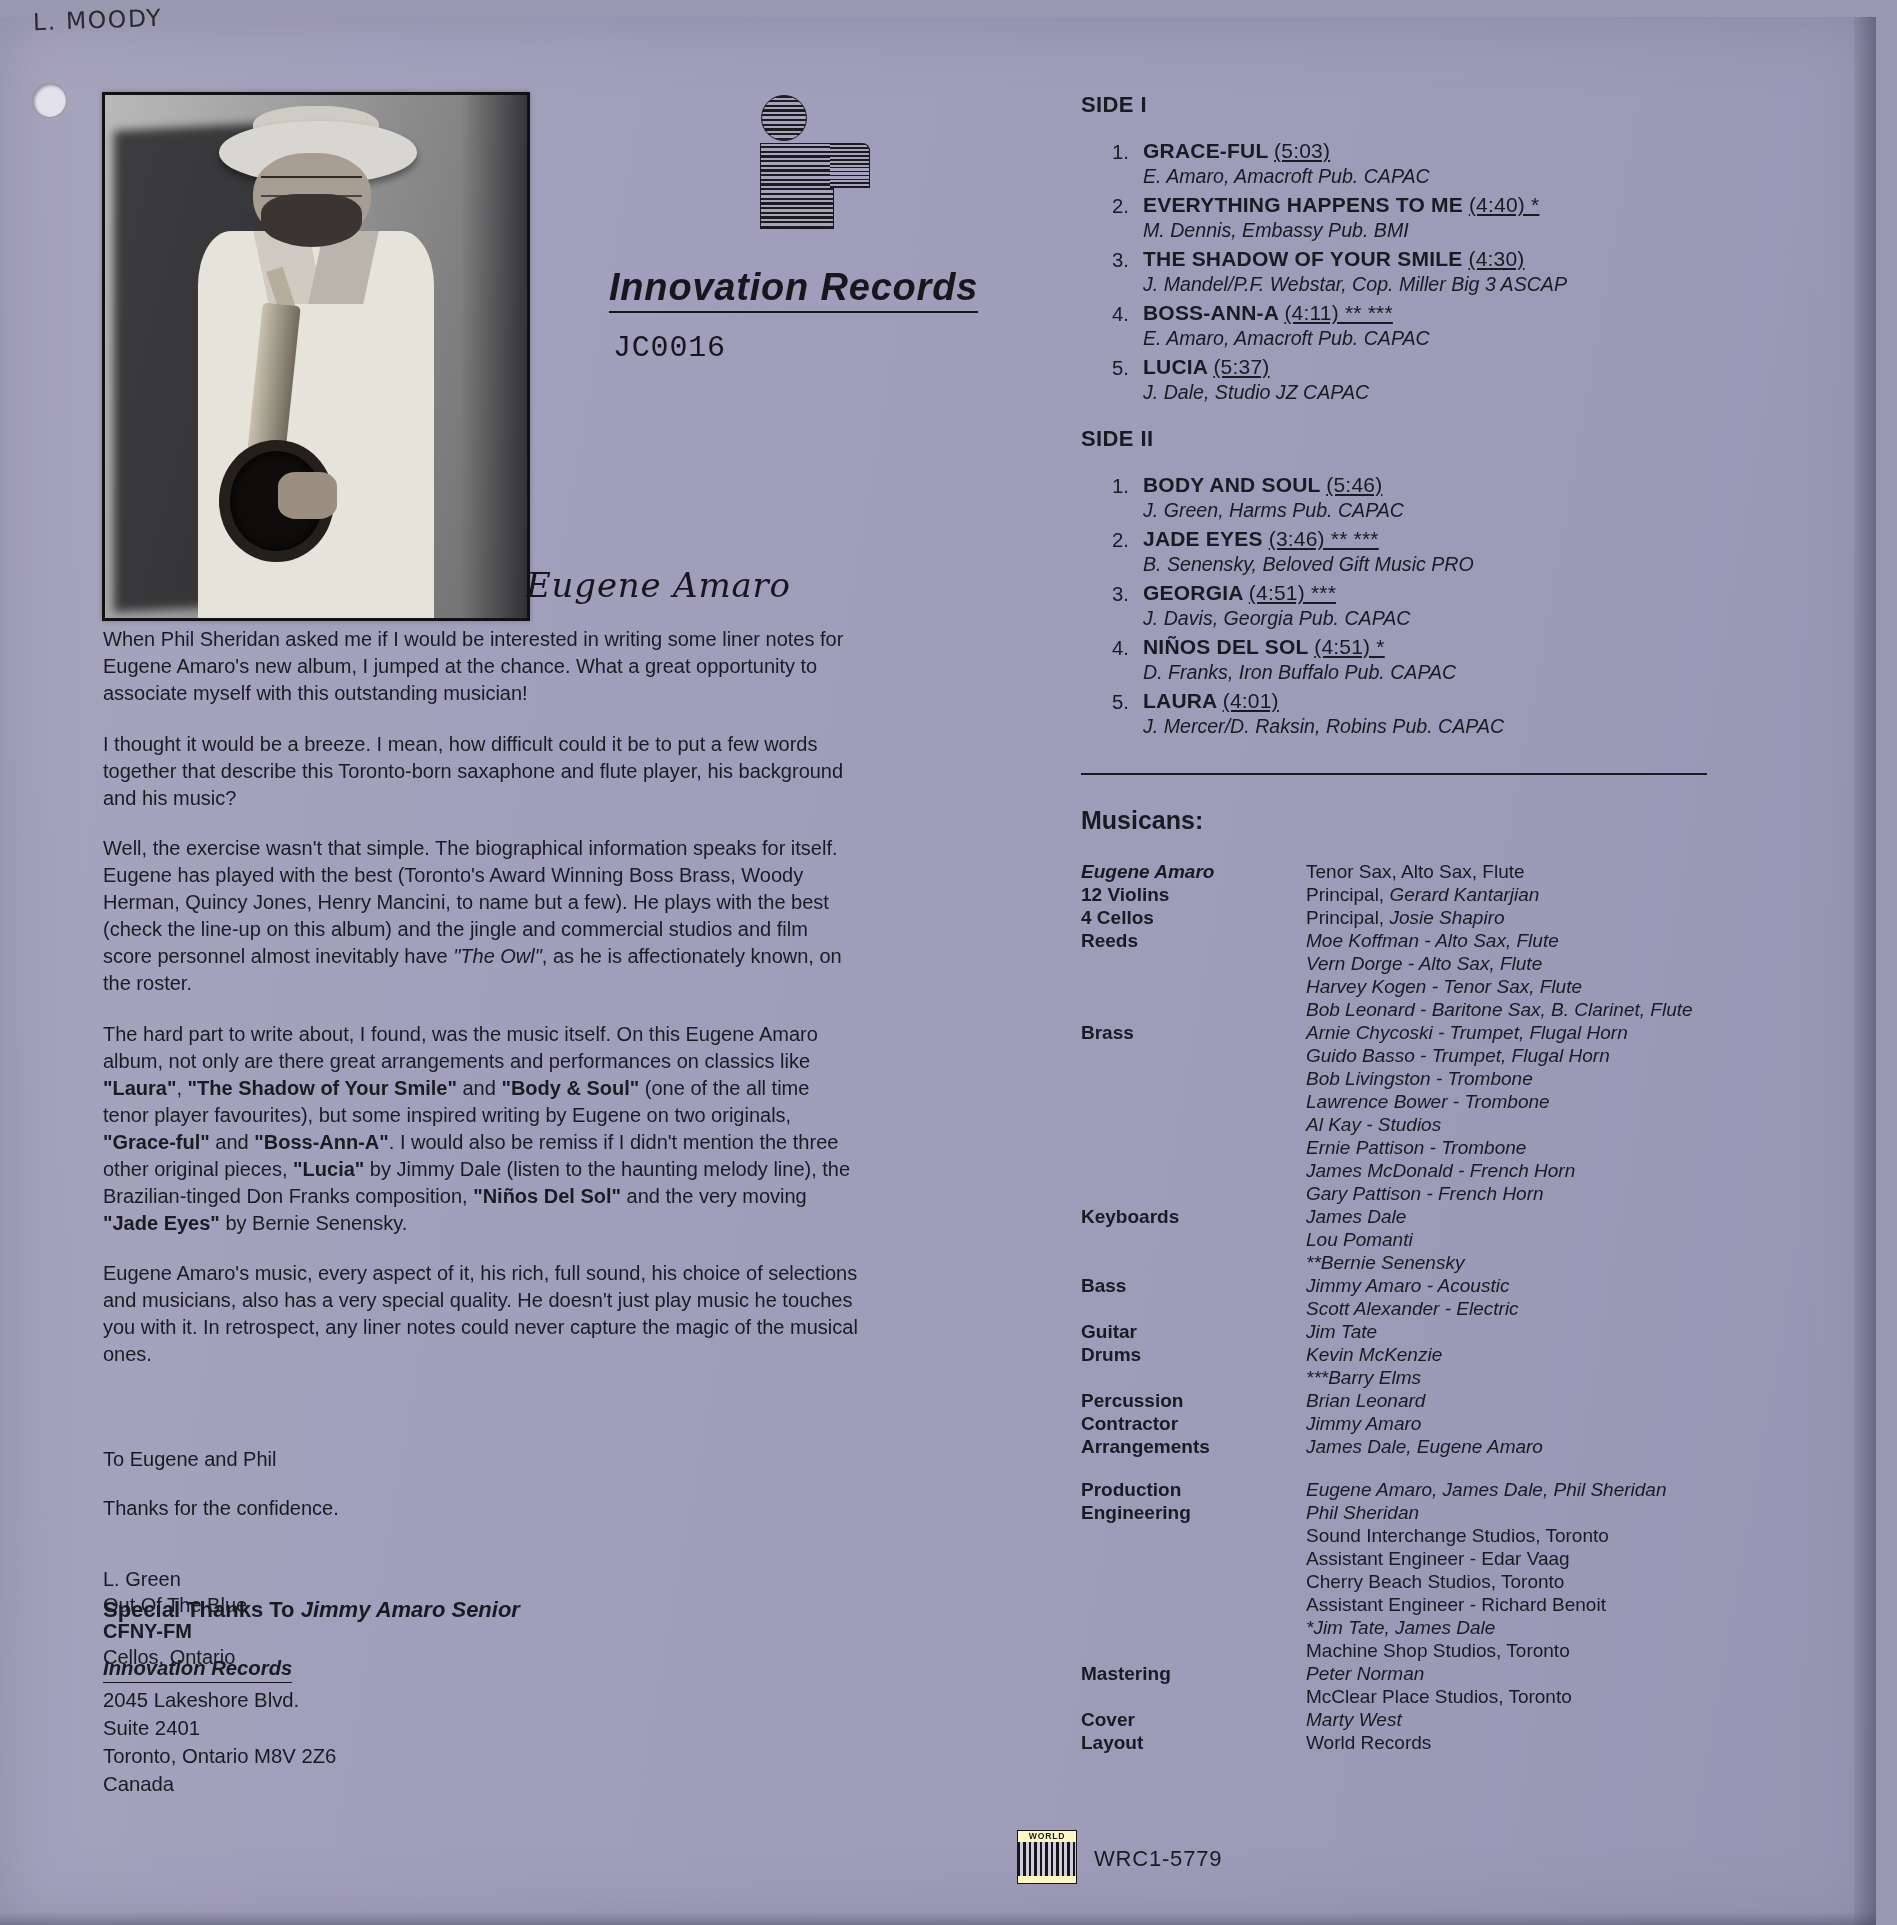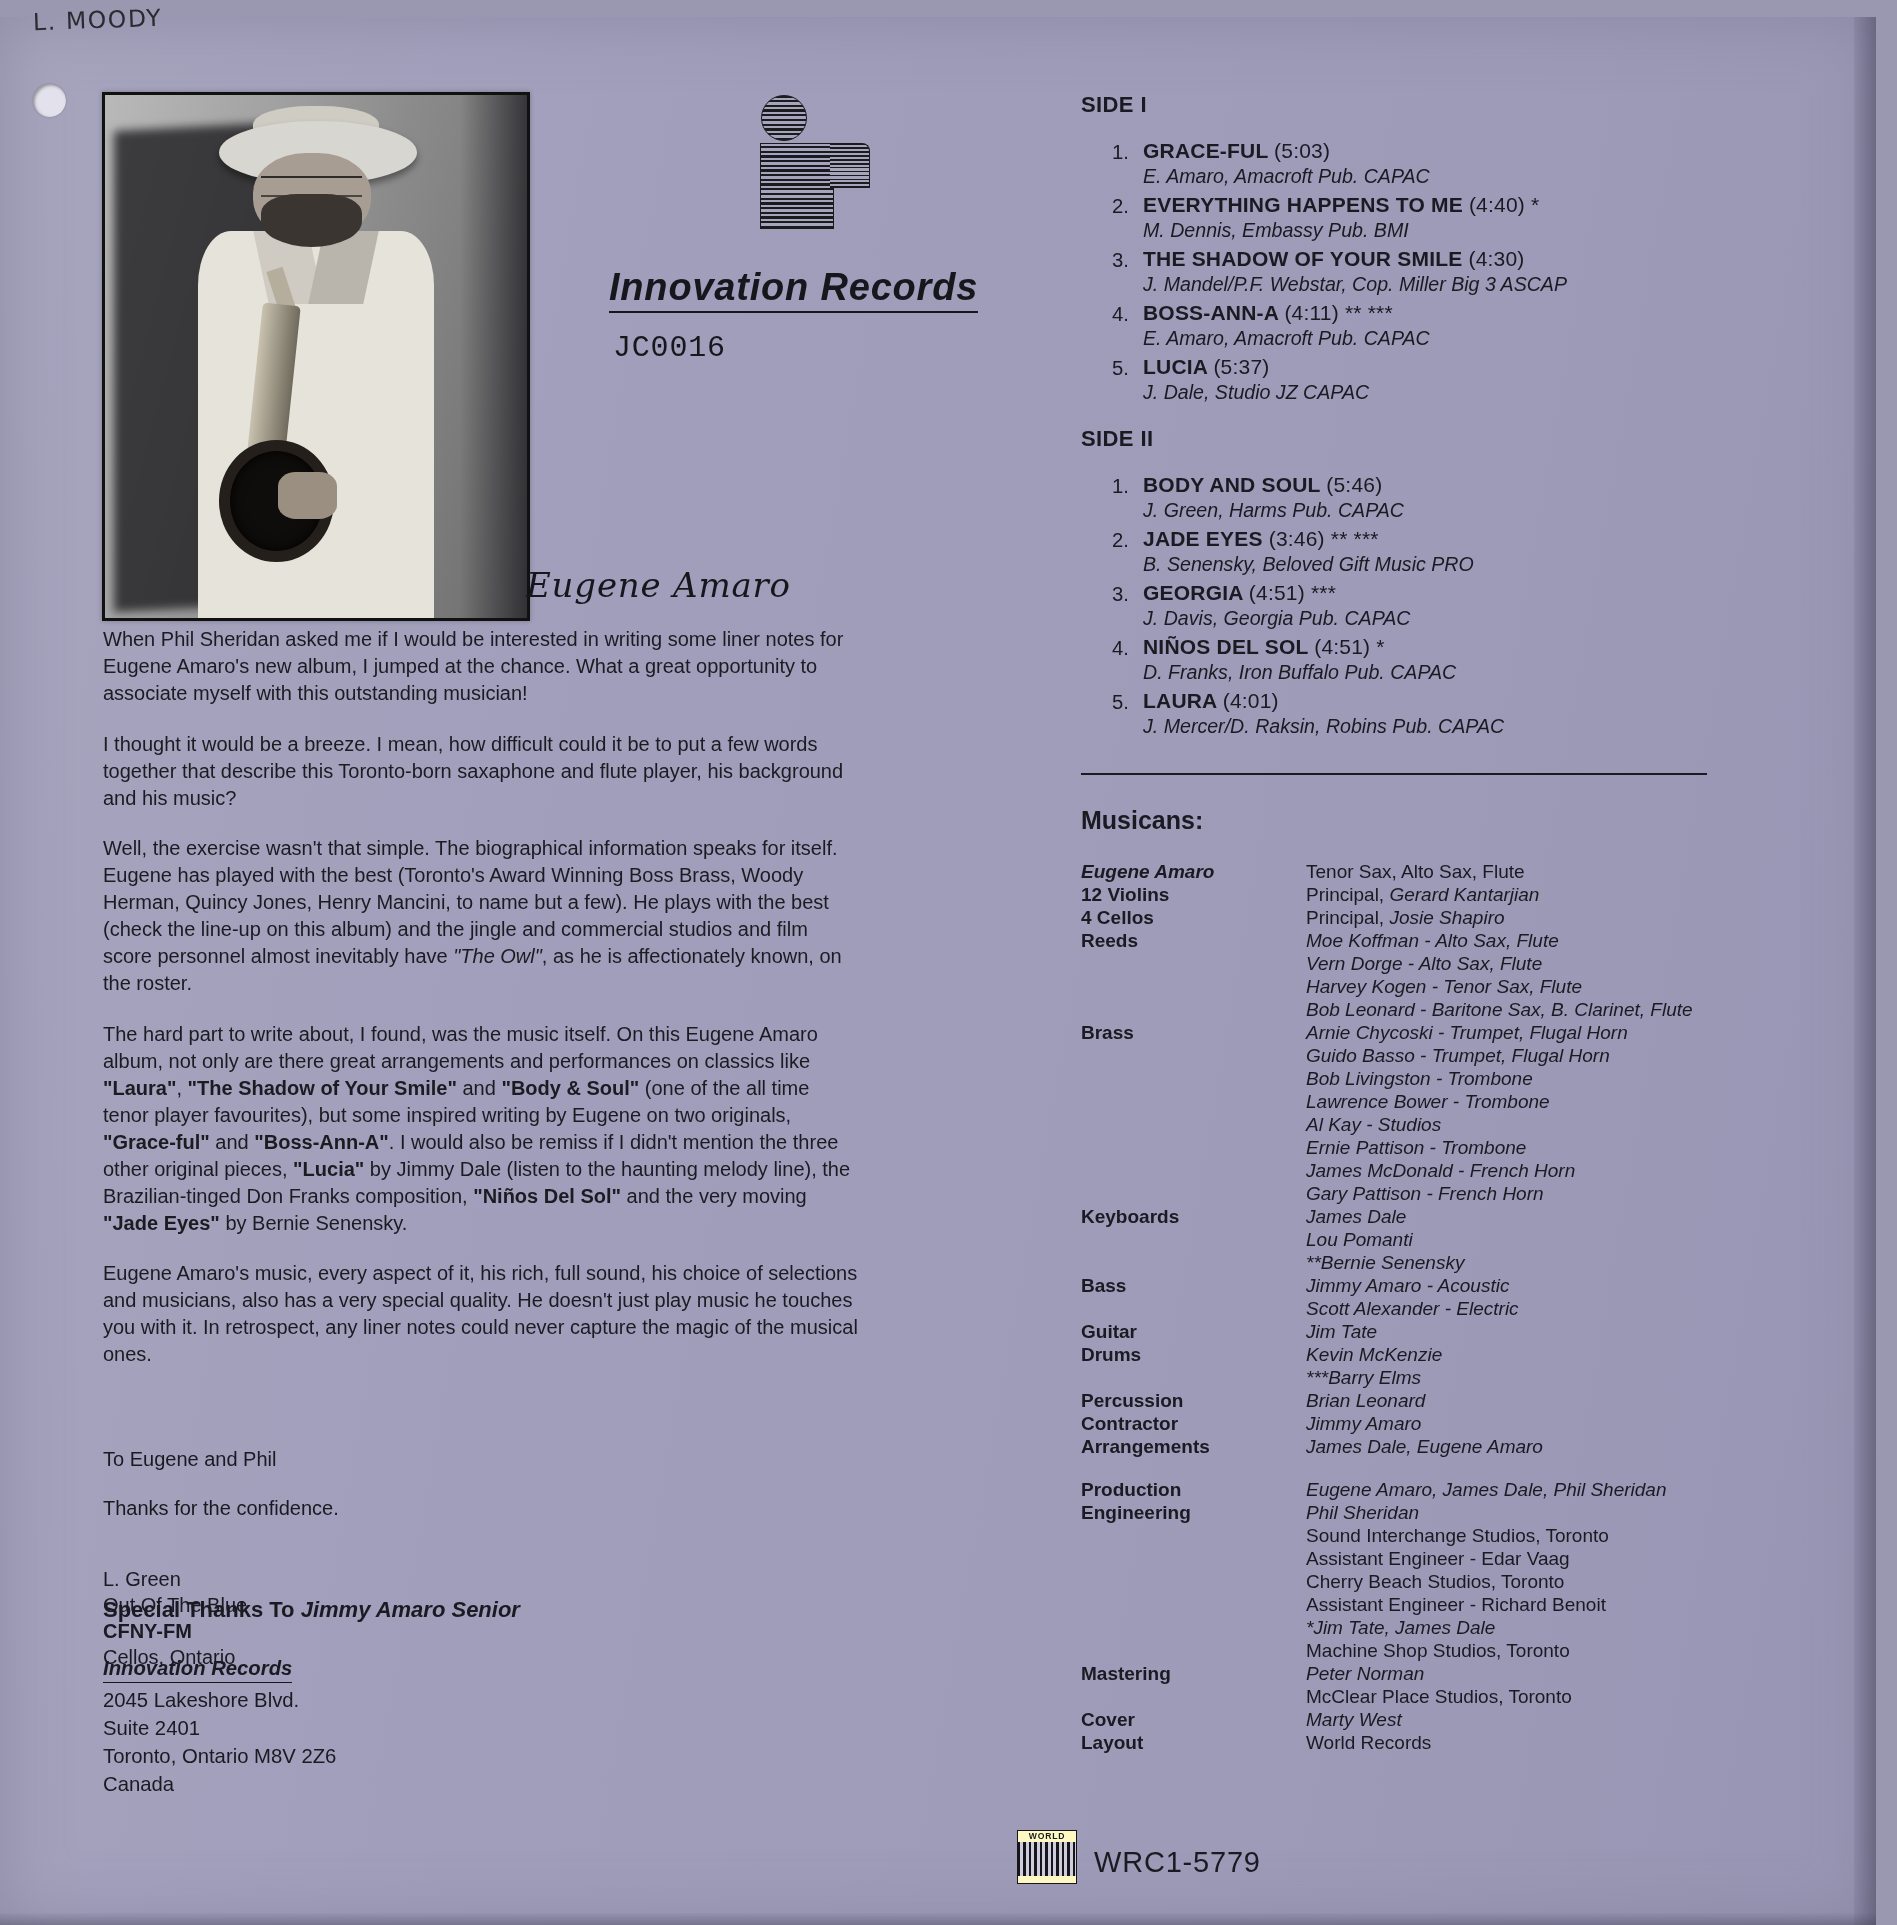--- a/index.html
+++ b/index.html
@@ -340,21 +340,21 @@
     text-align: right;
     padding-right: 14px;
     padding-top: 1.6px;
   }
   .track .info { flex: 1; }
   .track .title {
     font-size: 21px;
     font-weight: bold;
     letter-spacing: 0.2px;
   }
-  .track .title .dur { font-weight: normal; }
+  .track .title .dur { font-weight: normal; text-decoration: underline; }
   .track .credit {
     font-size: 19.6px;
     font-style: italic;
     margin-top: 2.3px;
   }
 
   .divider {
     position: absolute;
     left: 1081px;
     top: 773px;
@@ -410,21 +410,21 @@
     line-height: 11px;
   }
   .world-logo .wbars {
     height: 34px;
     background: repeating-linear-gradient(90deg,#15151a 0 2.3px,#cfcddd 2.3px 5.5px);
   }
   .wrc-number {
     position: absolute;
     left: 1094px;
     top: 1846px;
-    font-size: 29px;
+    font-size: 22px;
     letter-spacing: 0.8px;
   }
 </style>
 </head>
 <body>
 
 <div class="scan-bg"></div>
 
 <div class="sleeve">
   <div class="sleeve-edge-right"></div>

